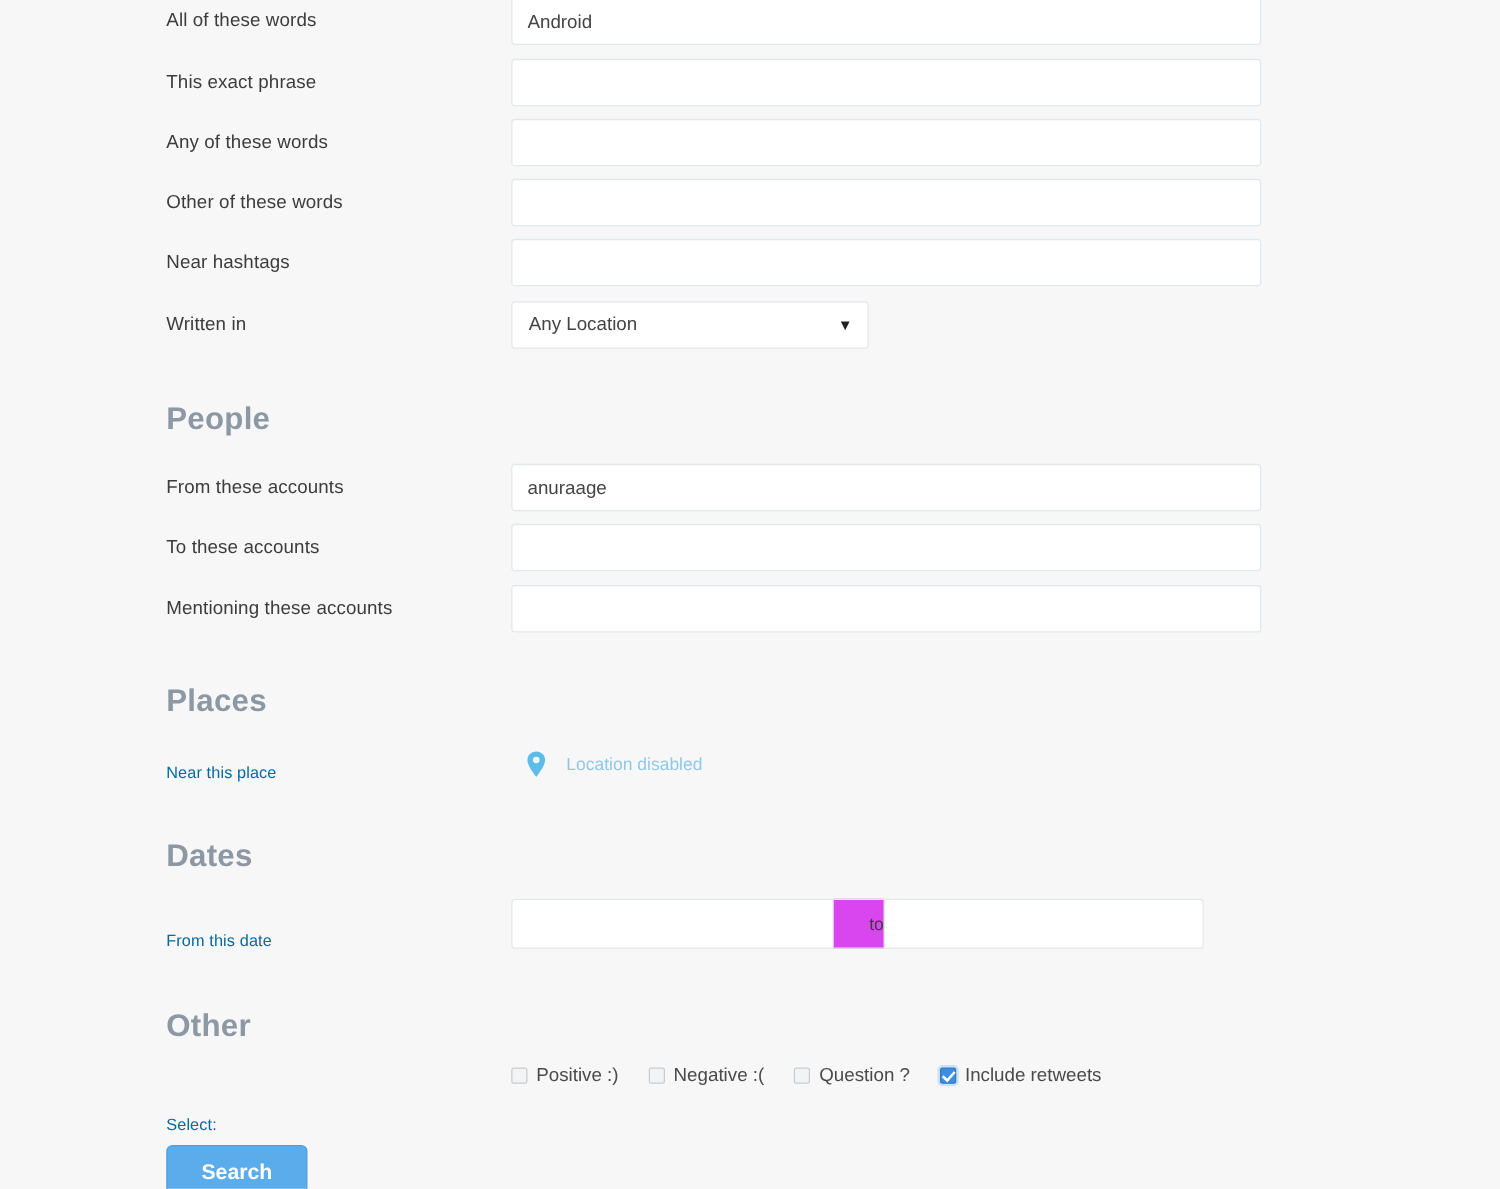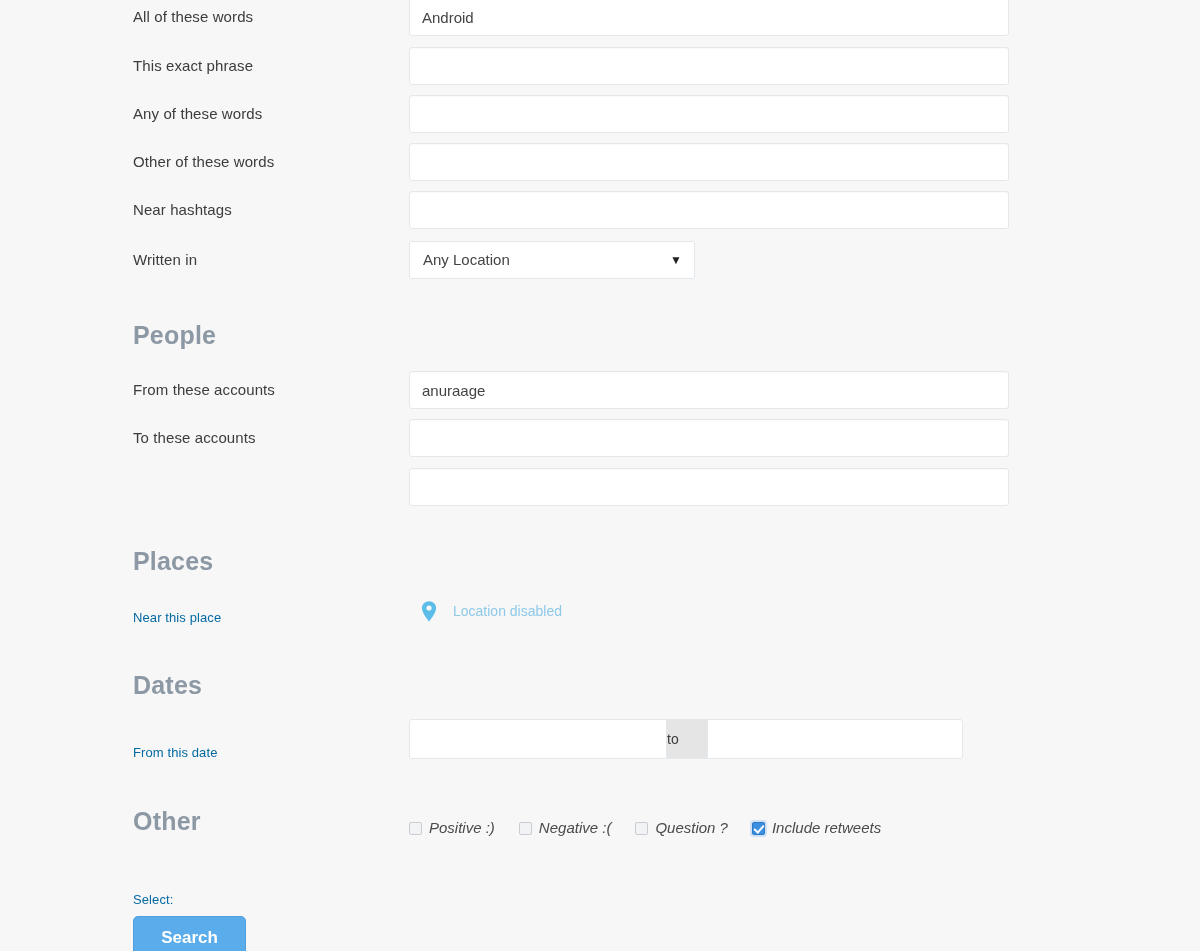--- a/index.html
+++ b/index.html
@@ -148,25 +148,25 @@
   }
   .date-input.from { left: 0; width: 258px; border-radius: 3px 0 0 3px; }
   .date-input.to   { left: 298px; width: 256px; border-radius: 0 3px 3px 0; }
   .date-sep {
     position: absolute;
     left: 258px;
     top: 0;
     width: 40px;
     height: 40px;
     box-sizing: border-box;
-    background: #e5e5e5;
+    background: #d946ef;
     border: 1px solid #e3e8ec;
     border-left: none;
     border-right: none;
-    text-align: left;
+    text-align: right;
     line-height: 38px;
     font-size: 14px;
     color: #3c3c3c;
   }
 
   
   .checkbox-group {
     position: absolute;
     left: 409px;
     height: 24px;
@@ -276,20 +276,21 @@
     <div class="field-label">From these accounts</div>
     <input class="text-input" type="text" value="anuraage" style="">
   </div>
 
   <div class="field-row" style="top:419px;">
     <div class="field-label">To these accounts</div>
     <input class="text-input" type="text" value="" style="">
   </div>
 
   <div class="field-row" style="top:468px;">
+    <div class="field-label">Mentioning these accounts</div>
     <input class="text-input" type="text" value="" style="">
   </div>
 
   <div class="section-heading" style="top:547px;">Places</div>
 
   <div class="field-label small" style="top:599px;">Near this place</div>
 
   <div class="location-row" style="top:600px;">
     <span class="pin-icon">
       <svg width="18" height="24" viewBox="0 0 18 24" xmlns="http://www.w3.org/2000/svg">
@@ -307,21 +308,21 @@
   <div class="date-group" style="top:719px;">
     <input class="date-input from" type="text" value="" style="">
     <div class="date-sep">to</div>
     <input class="date-input to" type="text" value="" style="">
   </div>
 
   <div class="section-heading" style="top:807px;">Other</div>
 
   <div class="field-label small" style="top:881px;">Select:</div>
 
-  <div class="checkbox-group" style="top:816px;font-style:italic;">
+  <div class="checkbox-group" style="top:849px;">
     <label class="cb-item">
       <span class="cb-box"></span><span class="cb-label">Positive :)</span>
     </label><label class="cb-item">
       <span class="cb-box"></span><span class="cb-label">Negative :(</span>
     </label><label class="cb-item">
       <span class="cb-box"></span><span class="cb-label">Question ?</span>
     </label><label class="cb-item">
       <span class="cb-box checked"></span><span class="cb-label">Include retweets</span>
     </label>
   </div>

